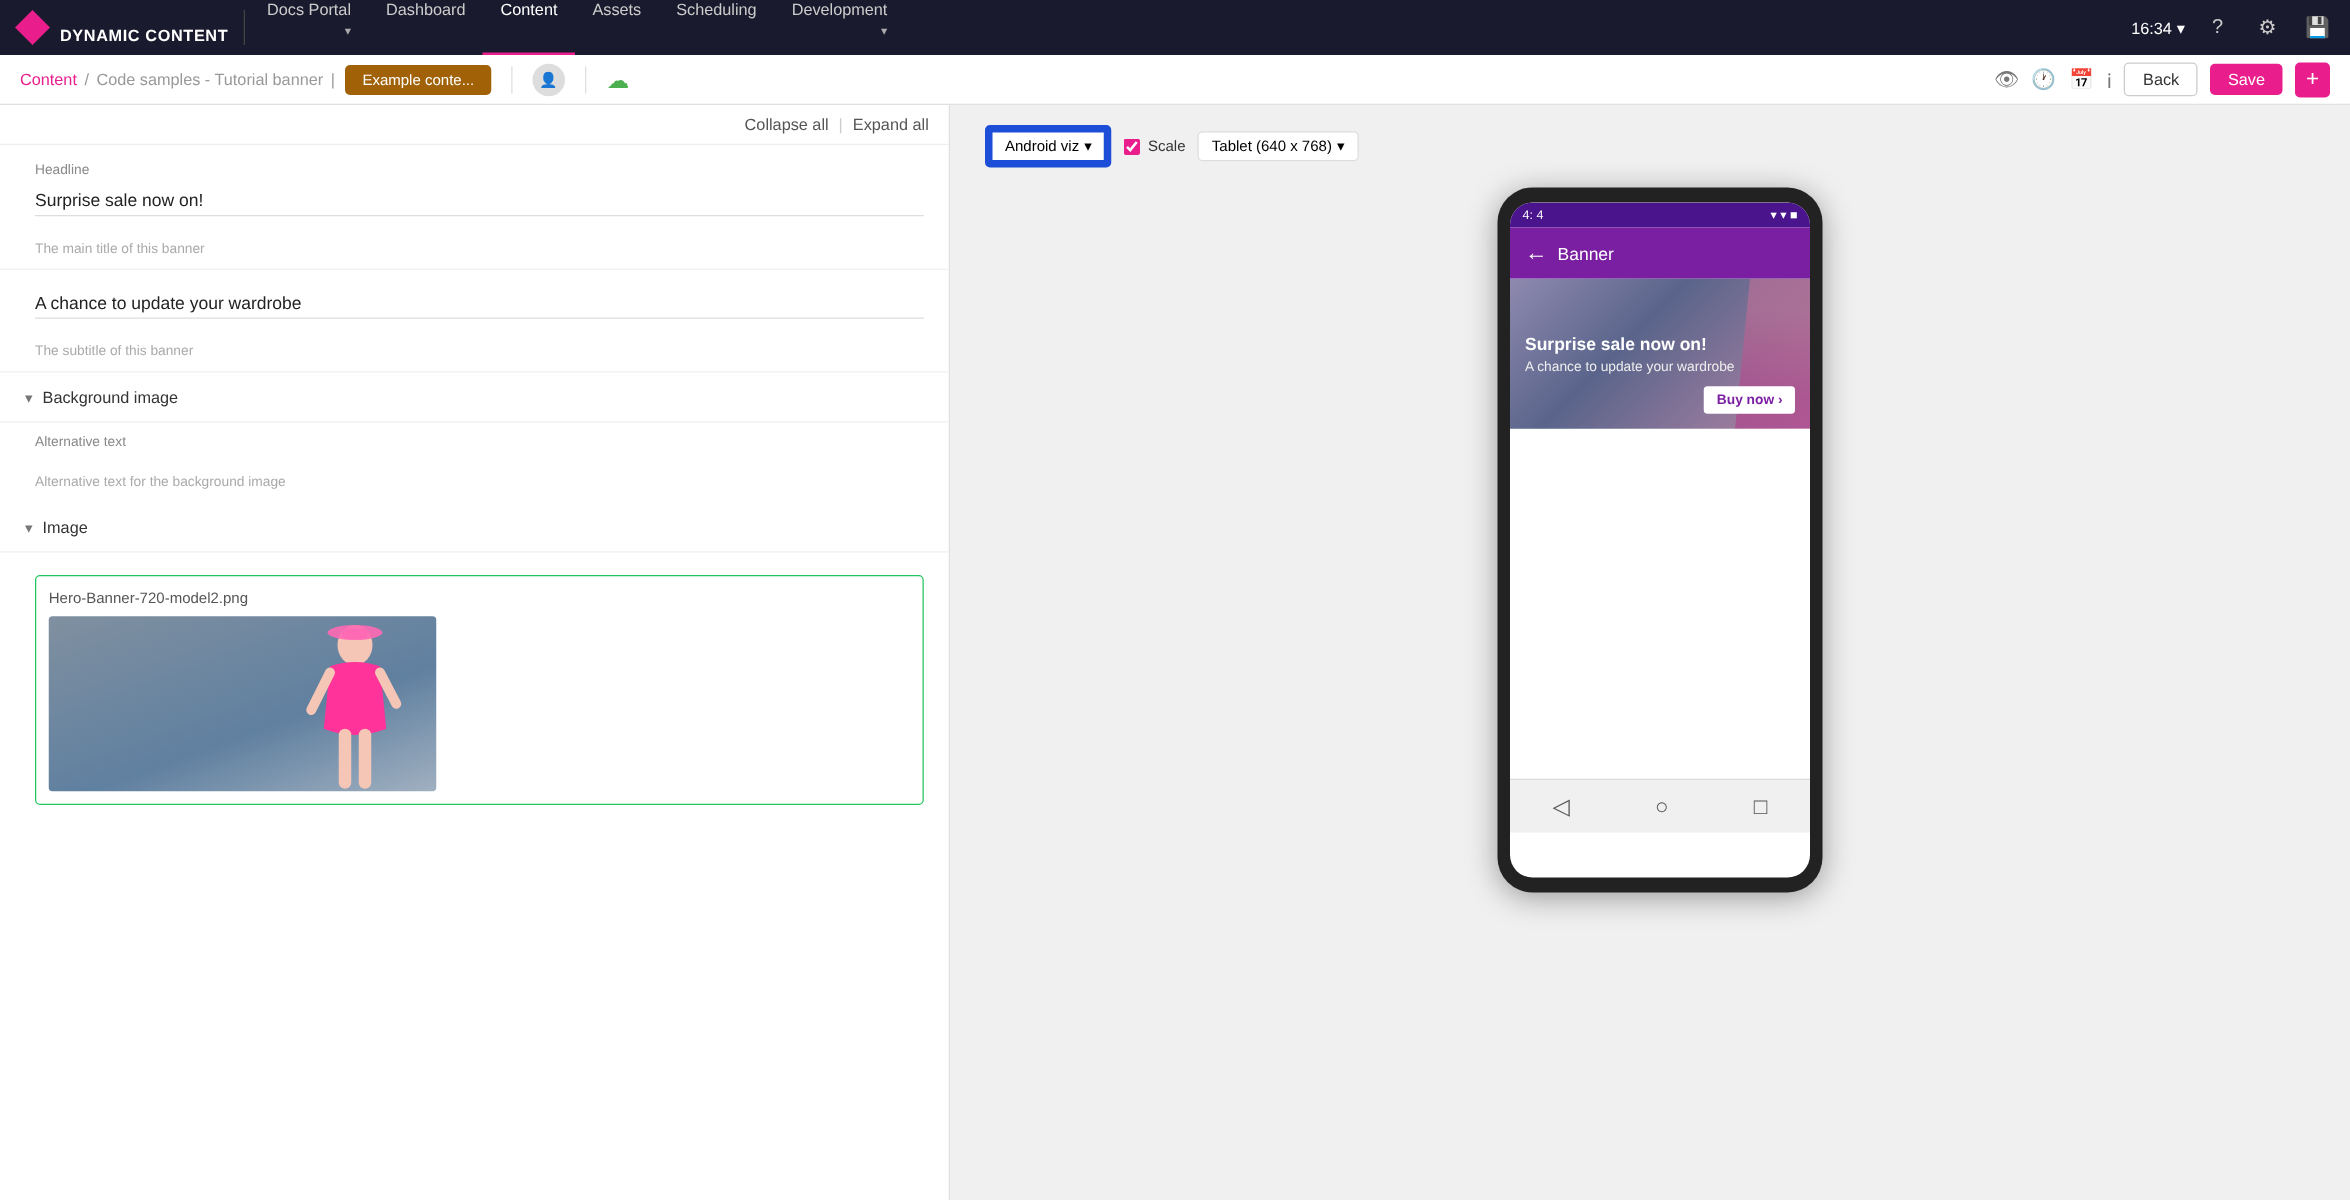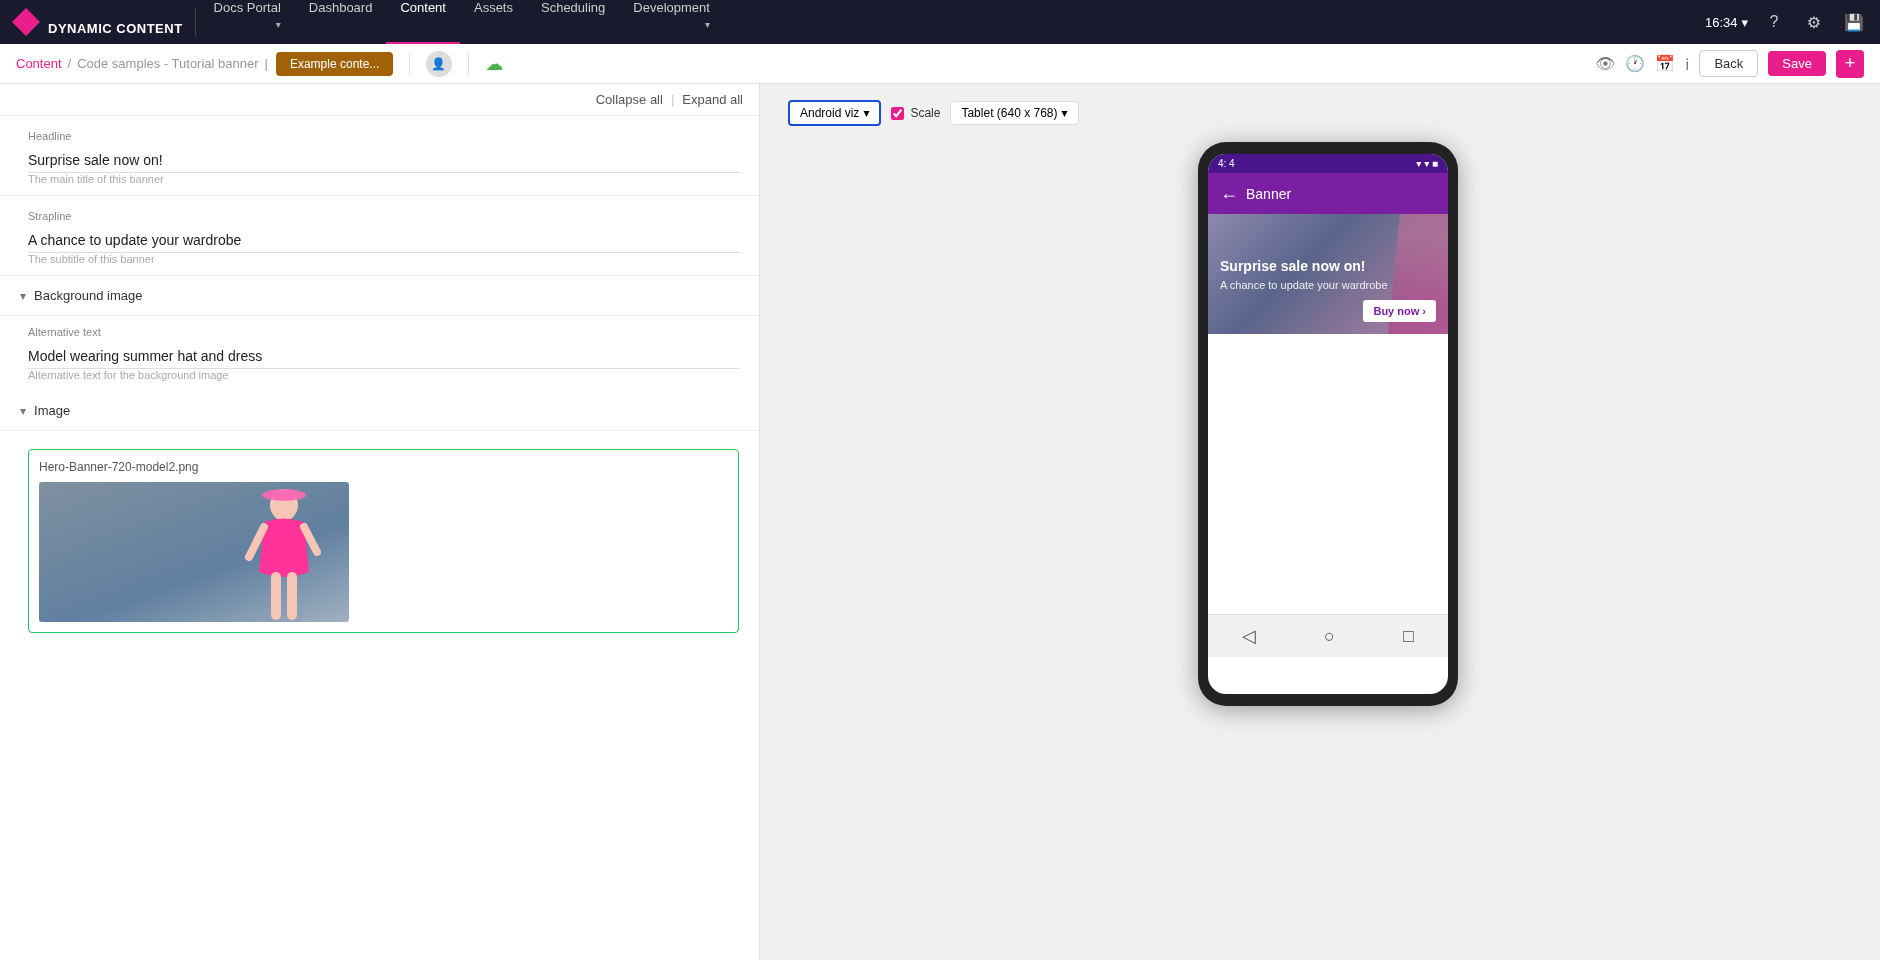--- a/index.html
+++ b/index.html
@@ -83,21 +83,21 @@
     .collapse-expand a { color: #555; text-decoration: none; cursor: pointer; }
     .pipe { color: #ccc; margin: 0 2px; }
 
     .field-section { padding: 14px 20px 10px 28px; border-bottom: 1px solid #f0f0f0; }
     .field-label { font-size: 11px; color: #888; margin-bottom: 6px; }
     .field-input {
       width: 100%; border: none; border-bottom: 1px solid #ddd;
       font-size: 14px; color: #222; padding: 4px 0; outline: none;
       background: transparent;
     }
-    .field-hint { font-size: 11px; color: #aaa; margin-top: 0; }
+    .field-hint { font-size: 11px; color: #aaa; margin-top: 20px; }
 
     
     .section-header {
       display: flex; align-items: center; gap: 8px;
       padding: 12px 20px; cursor: pointer;
       font-size: 13px; color: #333; font-weight: 500;
       border-bottom: 1px solid #f0f0f0;
     }
     .section-header .chevron-icon { font-size: 12px; color: #777; }
     .section-body { padding: 10px 20px 10px 28px; }
@@ -115,21 +115,21 @@
       display: flex; flex-direction: column; align-items: flex-start;
       padding: 16px 0 0 16px;
     }
 
     
     .device-controls {
       display: flex; align-items: center; gap: 10px; margin-bottom: 16px; padding: 0 12px;
     }
     .device-select {
       display: flex; align-items: center; gap: 4px;
-      background: #fff; border: 2px solid #1d4ed8; border-radius: 4px;
+      background: #fff; border: 6px solid #1d4ed8; border-radius: 4px;
       padding: 4px 10px; font-size: 12px; cursor: pointer;
     }
     .scale-check { display: flex; align-items: center; gap: 6px; font-size: 12px; color: #333; }
     .scale-check input[type=checkbox] { accent-color: #e91e8c; }
     .tablet-select {
       display: flex; align-items: center; gap: 4px;
       background: #fff; border: 1px solid #ddd; border-radius: 4px;
       padding: 4px 10px; font-size: 12px; cursor: pointer;
     }
 
@@ -267,32 +267,30 @@
       </div>
     </div>
 
     <div class="field-section">
       <div class="field-label">Headline</div>
       <input class="field-input" type="text" value="Surprise sale now on!" style="">
       <div class="field-hint">The main title of this banner</div>
     </div>
 
     <div class="field-section">
-      <div class="field-label">Strapline</div>
       <input class="field-input" type="text" value="A chance to update your wardrobe" style="">
       <div class="field-hint">The subtitle of this banner</div>
     </div>
 
     <div class="section-header">
       <span class="chevron-icon">▾</span>
       <span>Background image</span>
     </div>
     <div class="section-body">
       <div class="field-label">Alternative text</div>
-      <input class="field-input" type="text" value="Model wearing summer hat and dress" style="">
       <div class="field-hint">Alternative text for the background image</div>
     </div>
 
     <div class="section-header">
       <span class="chevron-icon">▾</span>
       <span>Image</span>
     </div>
     <div class="section-body">
       <div class="image-box">
         <div class="image-filename">Hero-Banner-720-model2.png</div>

